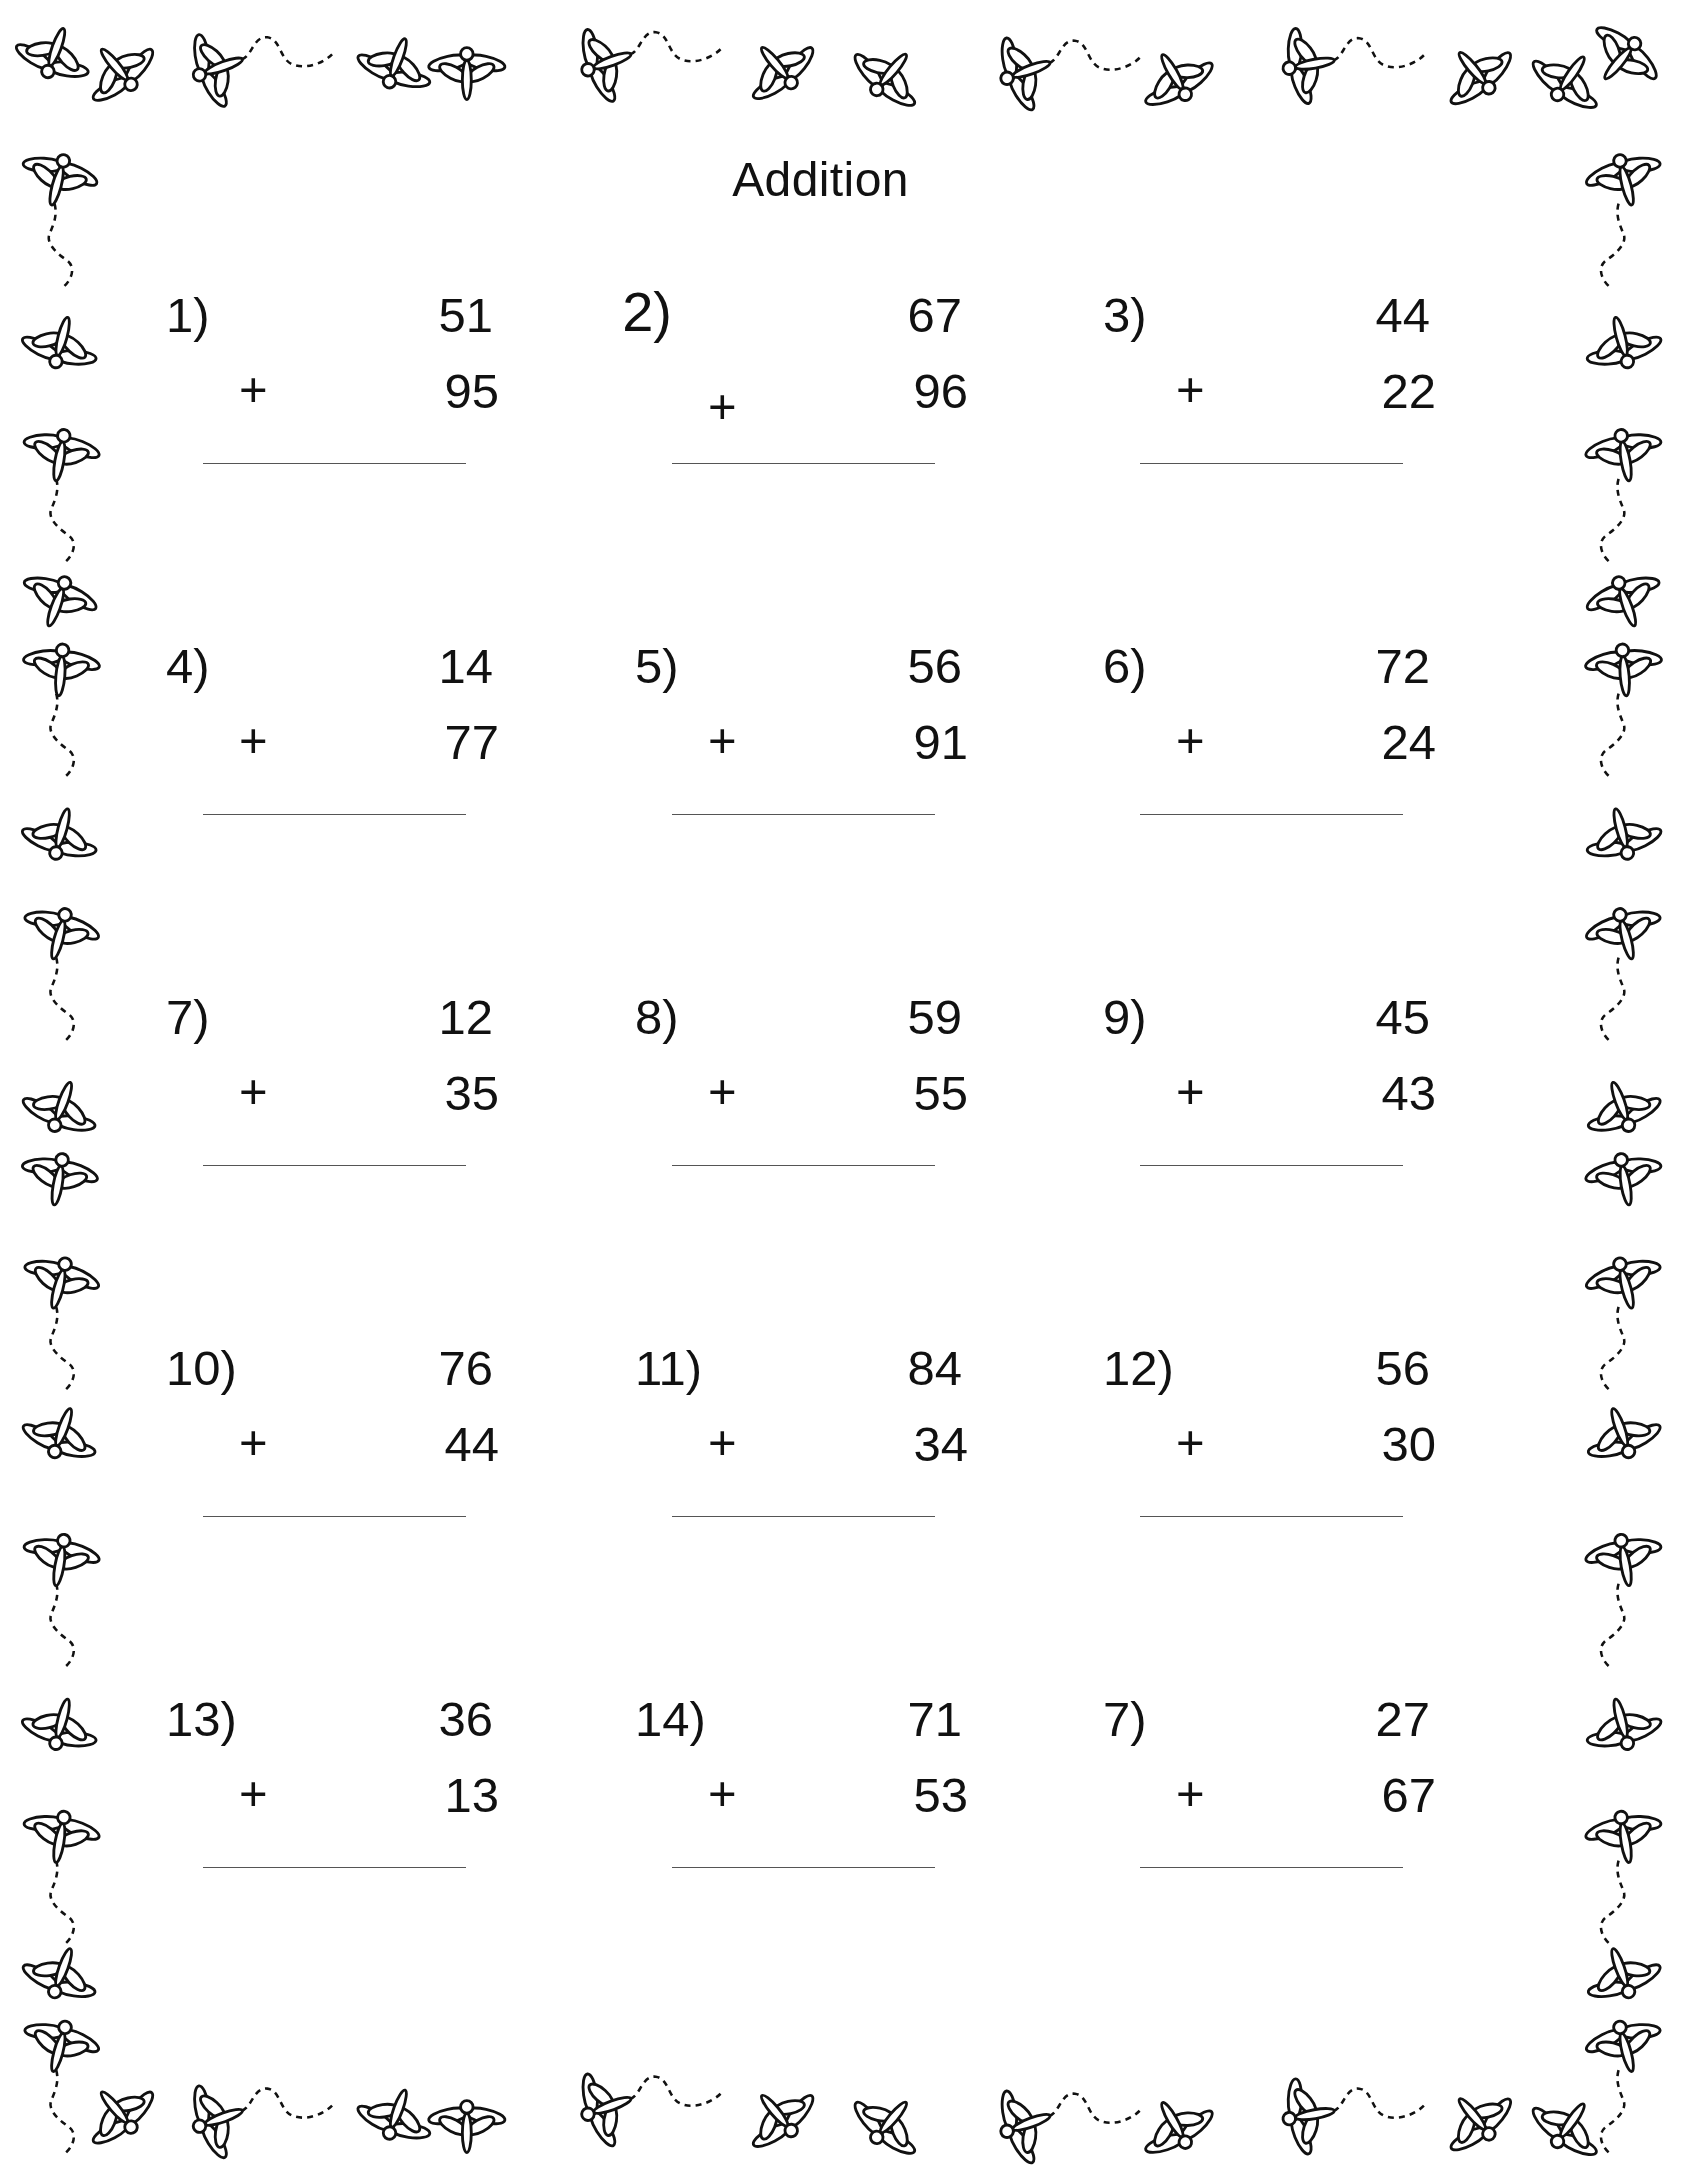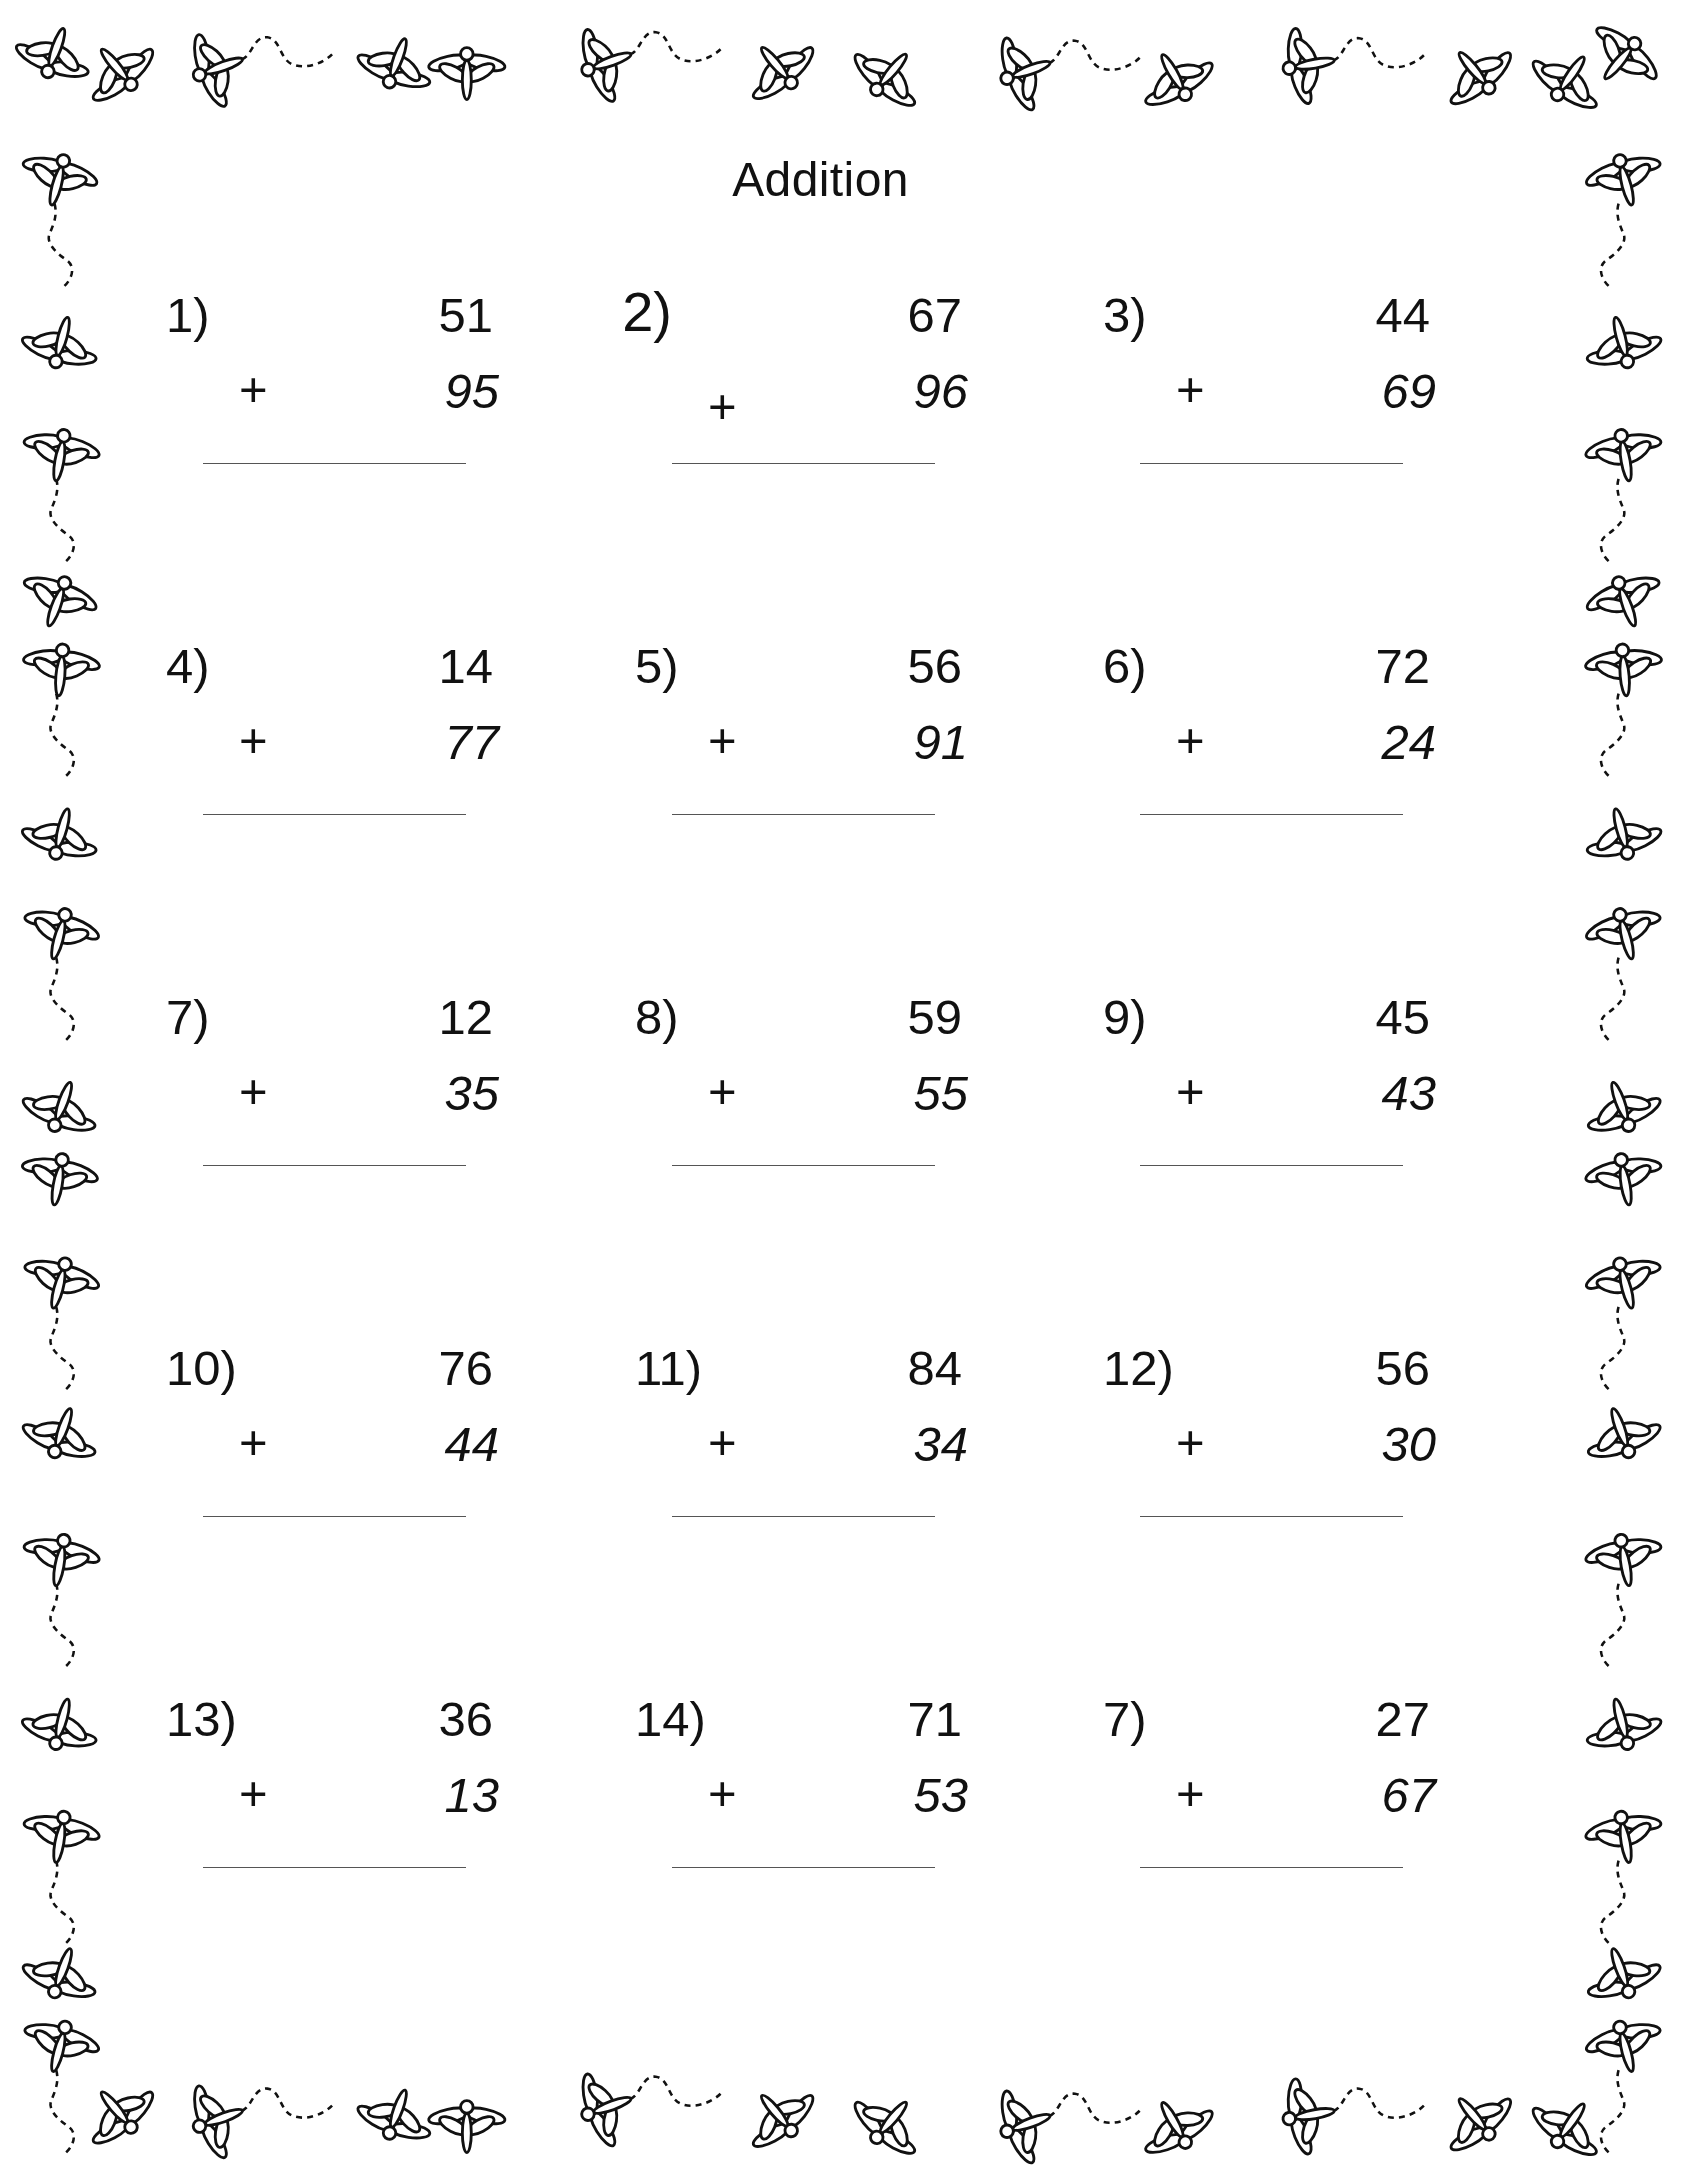--- a/index.html
+++ b/index.html
@@ -6,21 +6,21 @@
   body { width: 1685px; height: 2181px; position: relative; overflow: hidden;
          font-family: "Liberation Sans", "DejaVu Sans", sans-serif; color: #111; }
   #page { position: absolute; left: 0; top: 0; width: 1344px; height: 2181px; background: #fff; }
   #border-layer { position: absolute; left: 0; top: 0; width: 1685px; height: 2181px; pointer-events: none; }
   .title { position: absolute; left: 0; width: 1641px; top: 152px; text-align: center;
            font-size: 48px; line-height: 55px; font-weight: 400; letter-spacing: 0.4px; }
   .problem { position: absolute; width: 443px; height: 221px; }
   .p-label { position: absolute; left: 0; top: -12px; font-size: 49px; line-height: 56px; }
   .p-top { position: absolute; right: 116px; top: -12px; font-size: 49px; line-height: 56px; text-align: right; }
   .p-plus { position: absolute; left: 73px; top: 62px; font-size: 49px; line-height: 56px; font-weight: 400; }
-  .p-bottom { position: absolute; right: 110px; top: 64px; font-size: 49px; line-height: 56px; text-align: right; font-style: italic; }
+  .p-bottom { position: absolute; right: 110px; top: 64px; font-size: 49px; line-height: 56px; text-align: right; }
   .p-line { position: absolute; left: 37px; top: 164px; width: 263px; height: 0; border-top: 1.7px solid #555; }
 </style>
 </head>
 <body>
 
 <div id="page">
   <svg id="border-layer" xmlns="http://www.w3.org/2000/svg" width="1685" height="2181" viewBox="0 0 1978 2560">
     <defs>
       <g id="dragonfly" fill="#fff" stroke="#111" stroke-width="3.2">
         <ellipse cx="-20" cy="-6" rx="23" ry="7.5" transform="rotate(-12 -20 -6)"></ellipse>
@@ -247,21 +247,21 @@
     <span class="p-label" style="font-size: 56px; left: -12.8px; top: -15.3px;">2)</span>
     <span class="p-top">67</span>
     <span class="p-plus" style="top: 79px;">+</span>
     <span class="p-bottom">96</span>
     <div class="p-line"></div>
   </div>
       <div class="problem" style="left: 1103px; top: 299px;">
     <span class="p-label">3)</span>
     <span class="p-top">44</span>
     <span class="p-plus">+</span>
-    <span class="p-bottom">69</span>
+    <span class="p-bottom">22</span>
     <div class="p-line"></div>
   </div>
       <div class="problem" style="left: 166px; top: 650px;">
     <span class="p-label">4)</span>
     <span class="p-top">14</span>
     <span class="p-plus">+</span>
     <span class="p-bottom">77</span>
     <div class="p-line"></div>
   </div>
       <div class="problem" style="left: 635px; top: 650px;">

